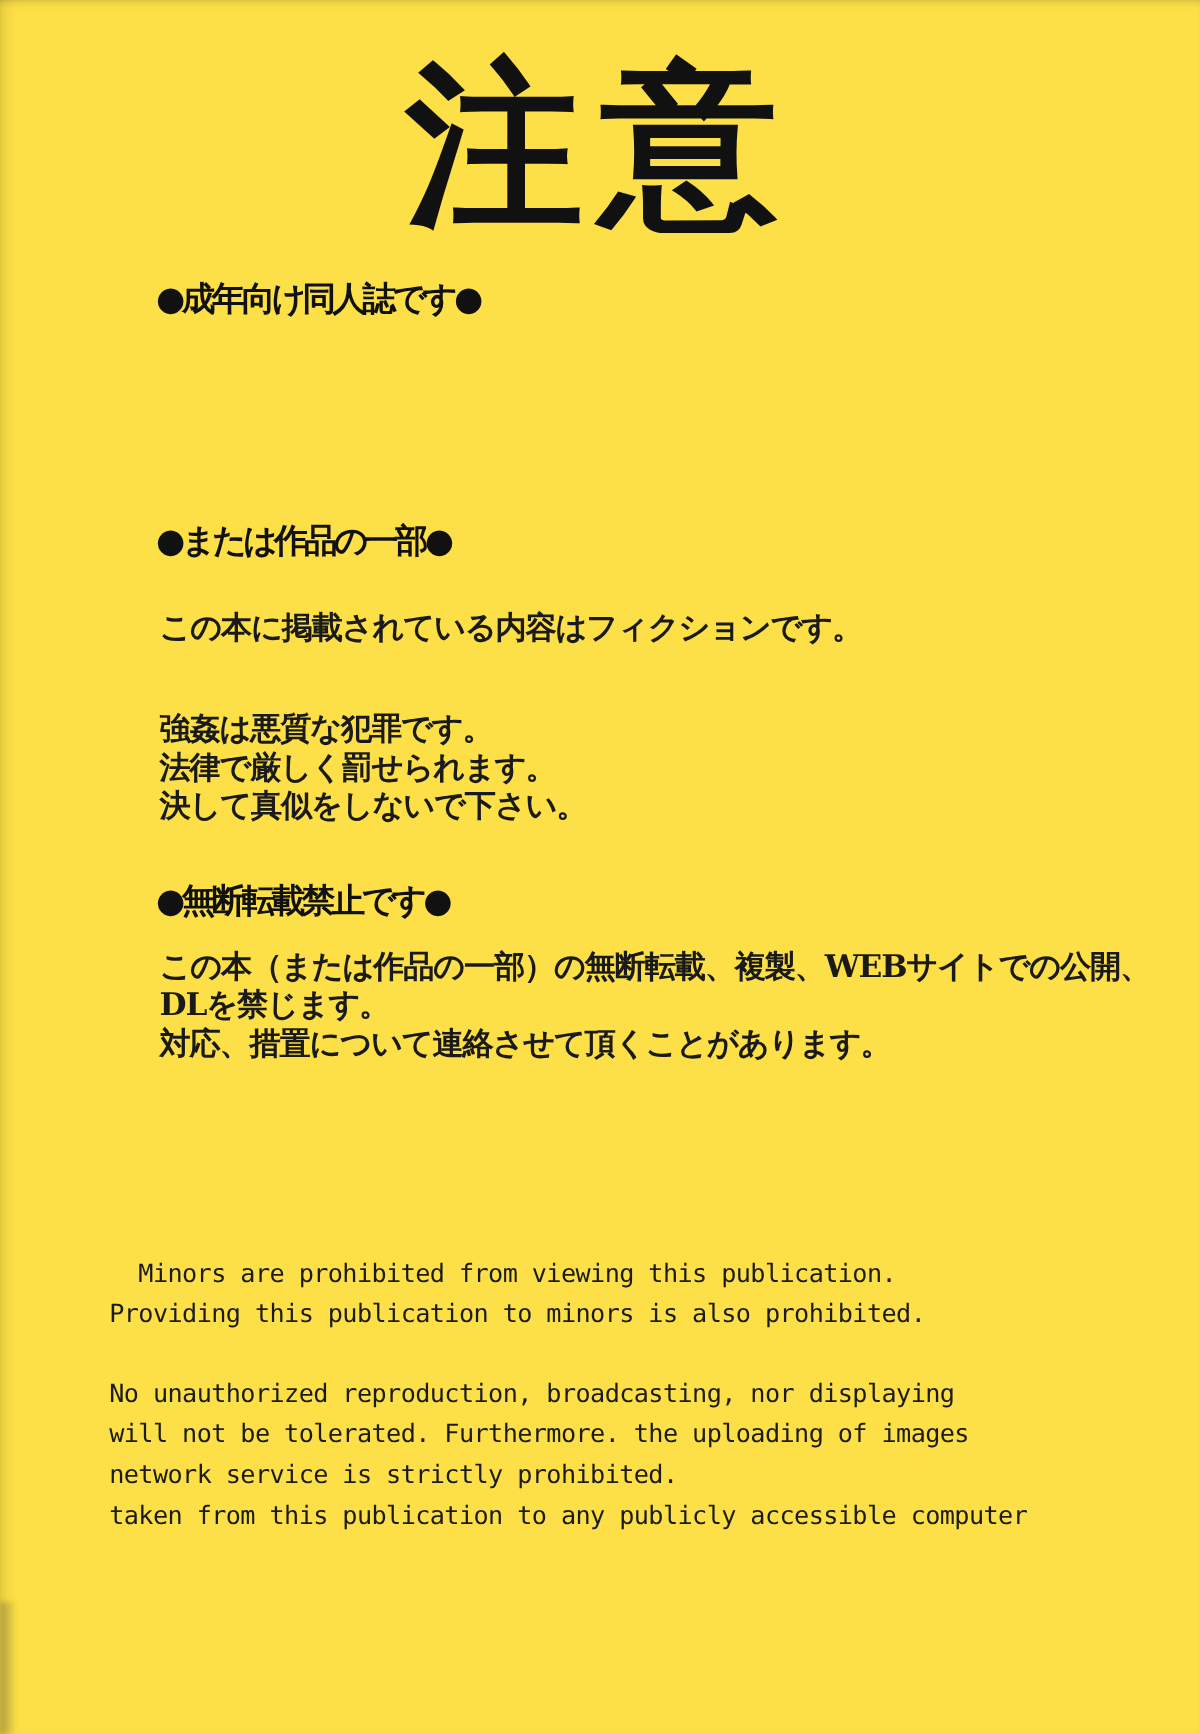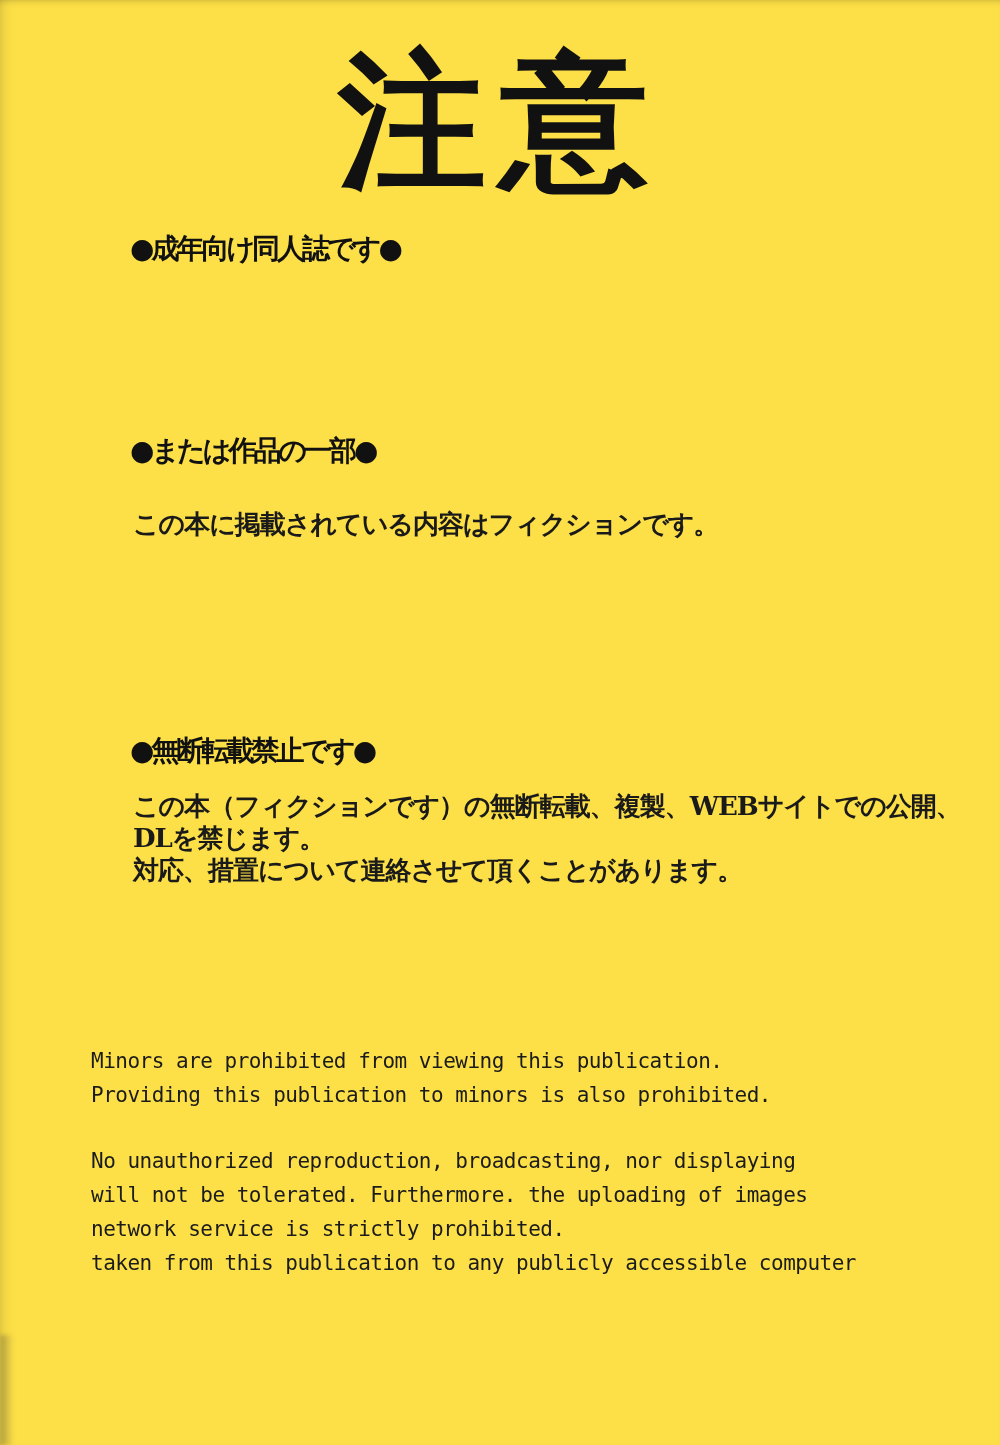--- a/index.html
+++ b/index.html
@@ -78,44 +78,49 @@
     white-space: nowrap;
   }
   
   #heading-adult   { top: 232px; }
   #para-adult-0    { top: 311px; }
   #heading-fiction { top: 434px; }
   #para-fiction-0  { top: 508px; }
   #para-fiction-1  { top: 592px; }
   #heading-repro   { top: 734px; }
   #para-repro-0    { top: 790px; }
-  #en-para-0       { top: 1044px; }
+  #en-para-0       { top: 1044px; text-align: center; }
   #en-para-1       { top: 1144px; }
 </style>
 </head>
 <body>
 
 <div class="page">
 
   <div class="page-title">注意</div>
 
   <div class="jp-heading" id="heading-adult">●成年向け同人誌です●</div>
 
 
   <div class="jp-heading" id="heading-fiction">●または作品の一部●</div>
 
   <div class="jp-para" id="para-fiction-0">
     <div class="line">この本に掲載されている内容はフィクションです。</div>
   </div>
 
+  <div class="jp-para" id="para-fiction-1">
+    <div class="line">強姦は悪質な犯罪です。</div>
+    <div class="line">法律で厳しく罰せられます。</div>
+    <div class="line">決して真似をしないで下さい。</div>
+  </div>
 
   <div class="jp-heading" id="heading-repro">●無断転載禁止です●</div>
 
   <div class="jp-para" id="para-repro-0">
-    <div class="line">この本（フィクションです）の無断転載、複製、WEBサイトでの公開、</div>
+    <div class="line">この本（または作品の一部）の無断転載、複製、WEBサイトでの公開、</div>
     <div class="line">DLを禁じます。</div>
     <div class="line">対応、措置について連絡させて頂くことがあります。</div>
   </div>
 
   <div class="en-para" id="en-para-0">
     <div class="line">Minors are prohibited from viewing this publication.</div>
     <div class="line">Providing this publication to minors is also prohibited.</div>
   </div>
 
   <div class="en-para" id="en-para-1">

